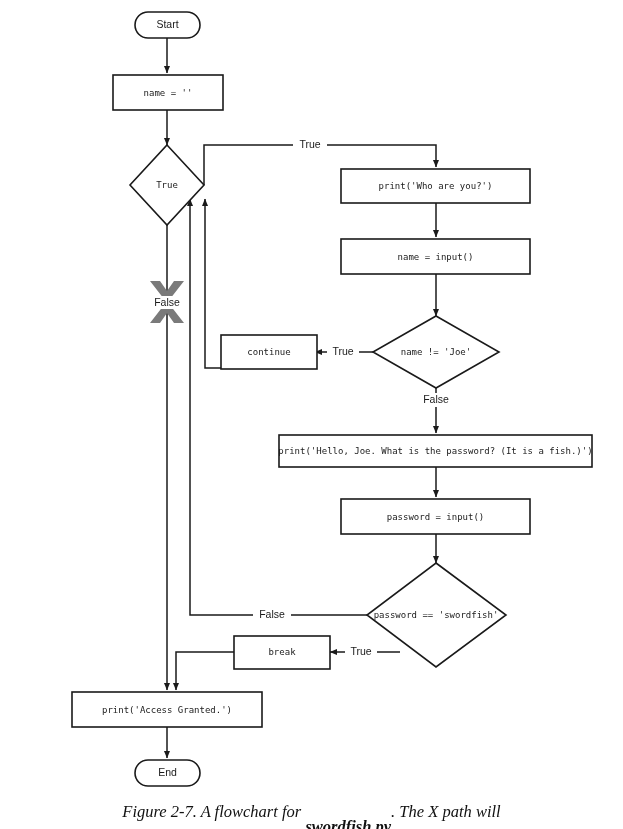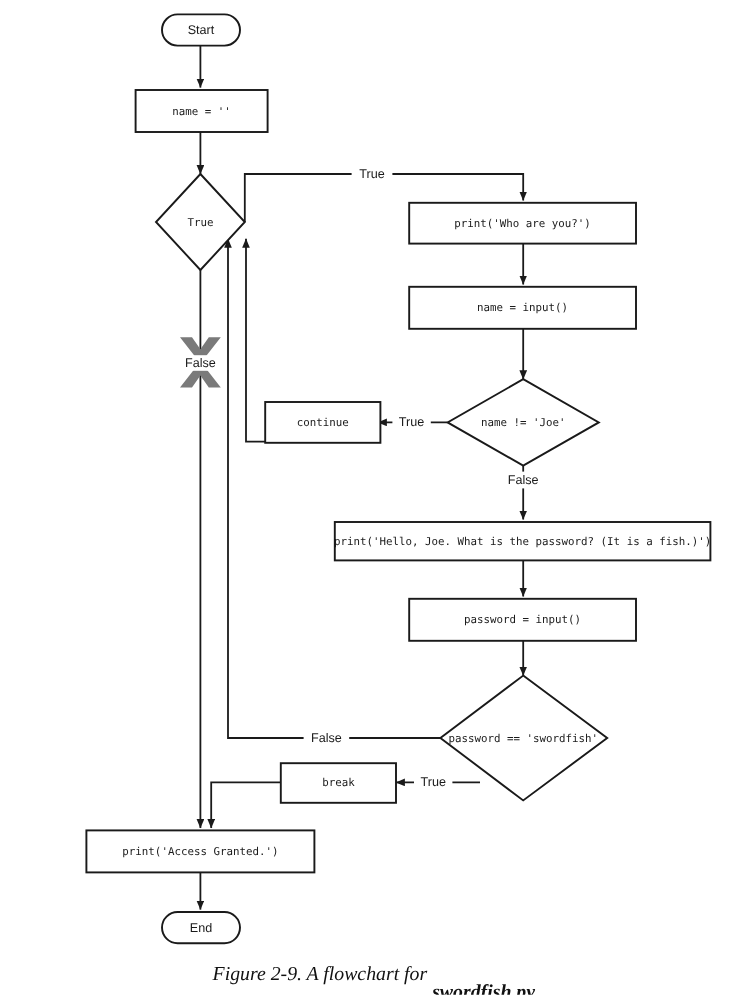--- a/index.html
+++ b/index.html
@@ -236,13 +236,13 @@
       <polygon class="x-mark" points="150,281 160,281 167,291 174,281 184,281 170,299 164,299"></polygon>
 
       <polygon class="x-mark" points="150,323 160,323 167,313 174,323 184,323 170,305 164,305"></polygon>
       <rect class="edge-label-bg" x="150" y="296" width="34" height="13"></rect>
       <text class="x-label" x="167" y="303">False</text>
     </g>
 
   </svg>
 </div>
 
-<div id="caption"><span>Figure 2-9. A flowchart for </span><b>swordfish.py</b></div>
+<div id="caption"><span>Figure 2-7. A flowchart for </span><b>swordfish.py</b><span>. The X path will</span></div>
 
 </body></html>

